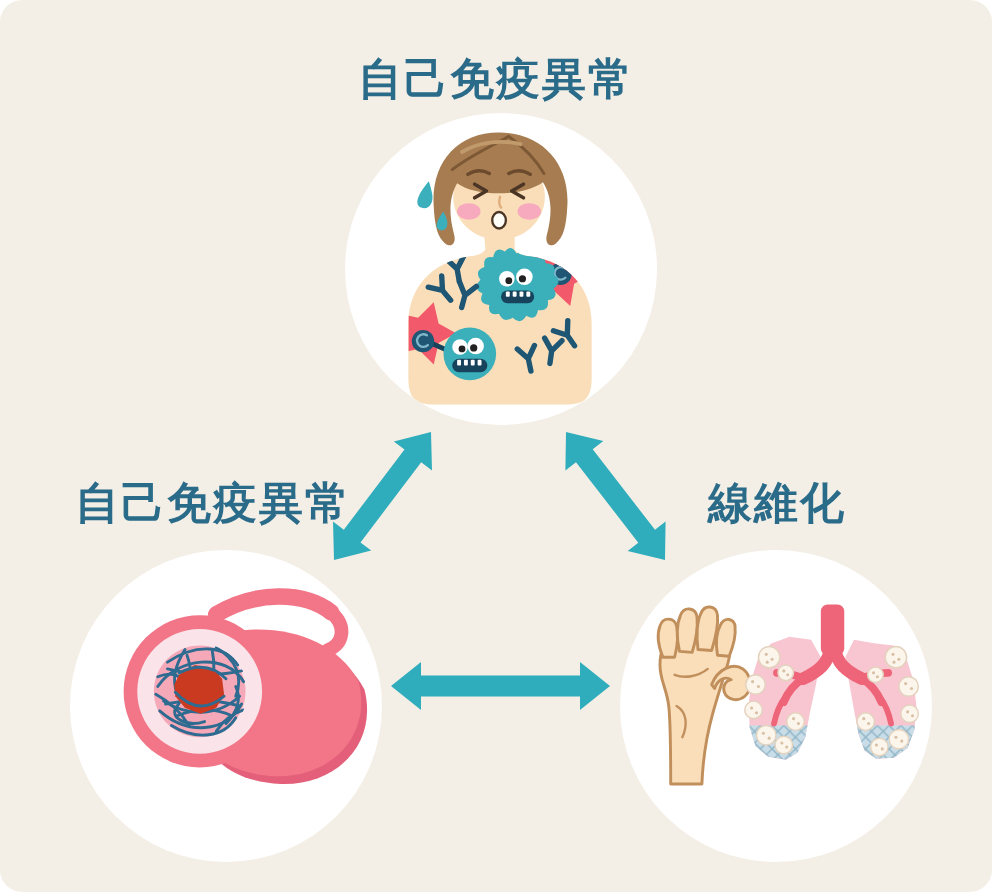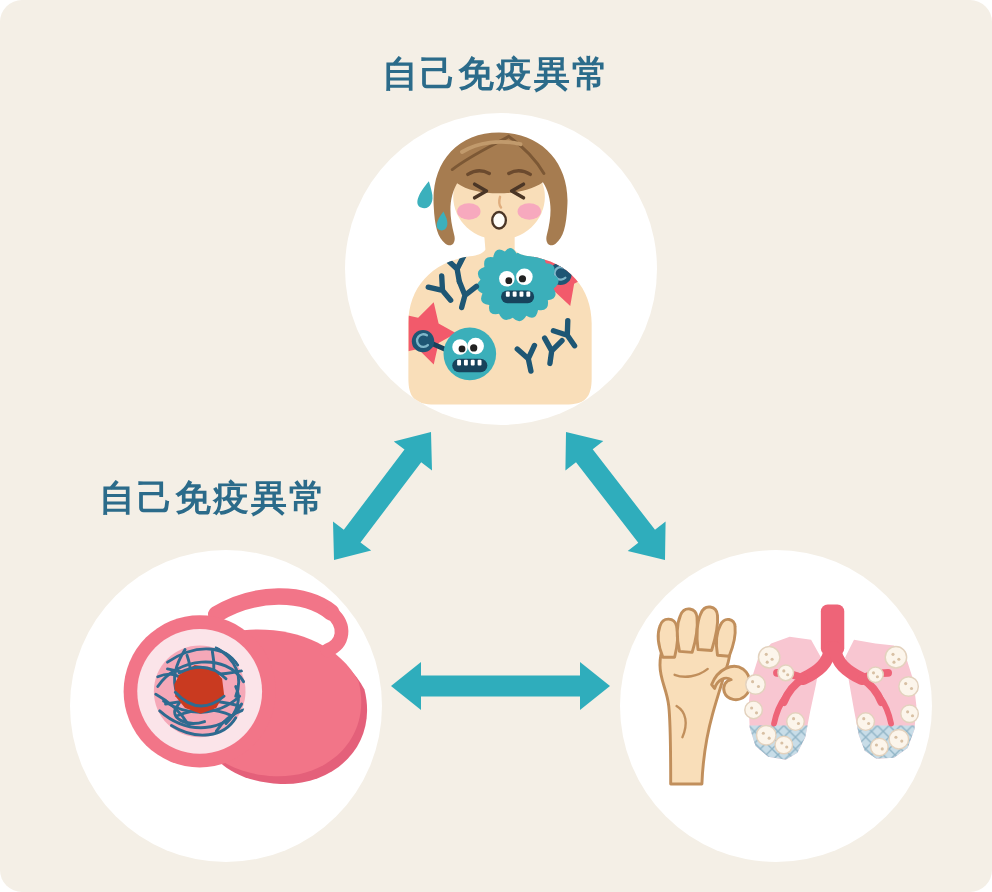--- a/index.html
+++ b/index.html
@@ -2,21 +2,21 @@
 <html><head>
 <meta charset="utf-8">
 <style>
   html,body{margin:0;padding:0;background:#ffffff;}
   .canvas{
     position:relative;width:992px;height:892px;margin:0 auto;
     background:#F4EFE6;border-radius:22px;overflow:hidden;
     font-family:"Liberation Sans","DejaVu Sans",sans-serif;
   }
   .node-label{
-    position:absolute;color:#2B6B8A;font-weight:700;font-size:36px;
+    position:absolute;color:#2B6B8A;font-weight:700;font-size:44px;
     letter-spacing:2px;text-align:center;white-space:nowrap;
   }
   .label-top{left:0;right:0;top:50px;}
   .label-left{left:63px;width:300px;top:474px;}
   .label-right{left:627px;width:300px;top:474px;}
   .circle{
     position:absolute;width:312px;height:312px;border-radius:50%;
     background:#FFFFFF;overflow:hidden;
   }
   .circle-top{left:345px;top:113px;}
@@ -25,20 +25,21 @@
   .art{width:100%;height:100%;display:block;}
   #arrows-svg{position:absolute;left:0;top:0;width:992px;height:892px;pointer-events:none;}
 </style>
 </head>
 <body>
 
 <div class="canvas">
 
   <div class="node-label label-top">自己免疫異常</div>
   <div class="node-label label-left">自己免疫異常</div>
+  <div class="node-label label-right">線維化</div>
 
   <svg id="arrows-svg" viewBox="0 0 992 892">
       <polygon points="431.0,432.0 393.8,441.4 404.5,449.6 343.8,529.7 333.0,521.6 334.0,560.0 371.2,550.6 360.5,542.4 421.2,462.3 432.0,470.4" fill="#2FADBC"></polygon>
       <polygon points="566.0,432.0 565.4,470.4 576.0,462.2 638.3,542.7 627.7,551.0 665.0,560.0 665.6,521.6 655.0,529.8 592.7,449.3 603.3,441.0" fill="#2FADBC"></polygon>
       <polygon points="391.0,686.0 421.0,710.0 421.0,696.5 580.0,696.5 580.0,710.0 610.0,686.0 580.0,662.0 580.0,675.5 421.0,675.5 421.0,662.0" fill="#2FADBC"></polygon>
     </svg>
 
   <div class="circle circle-top">
     <svg class="art" viewBox="0 0 320 320">
       <defs>

